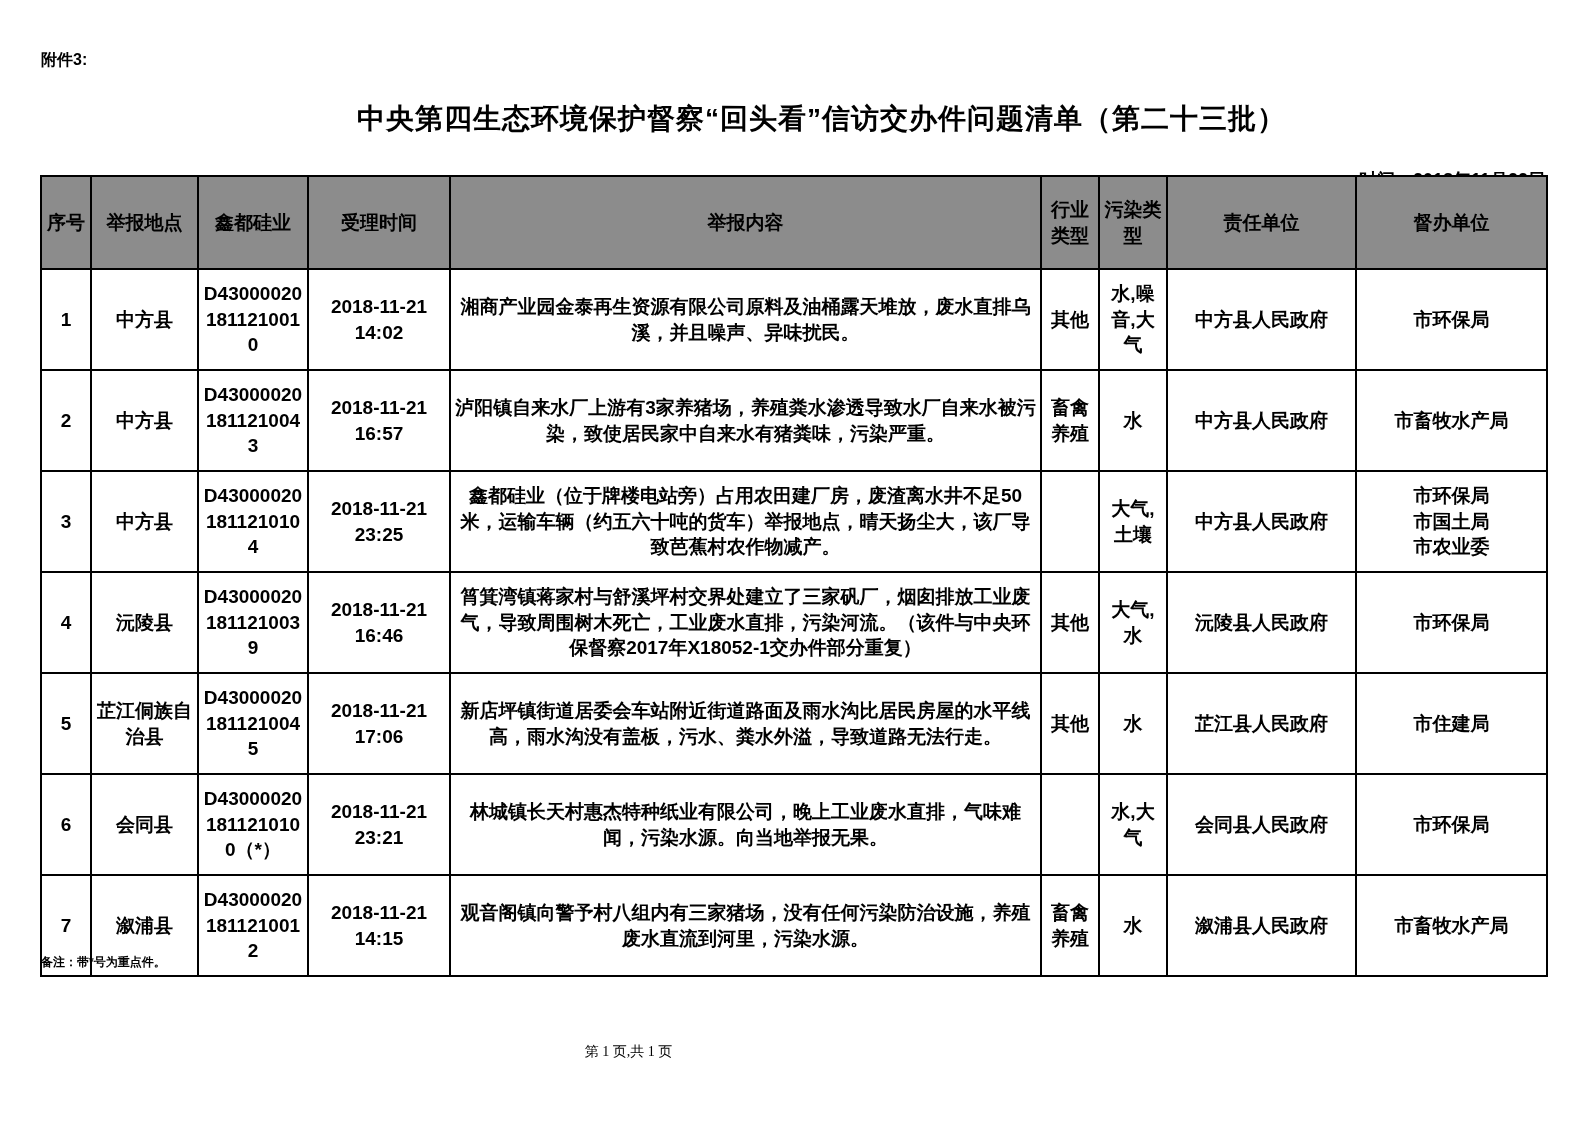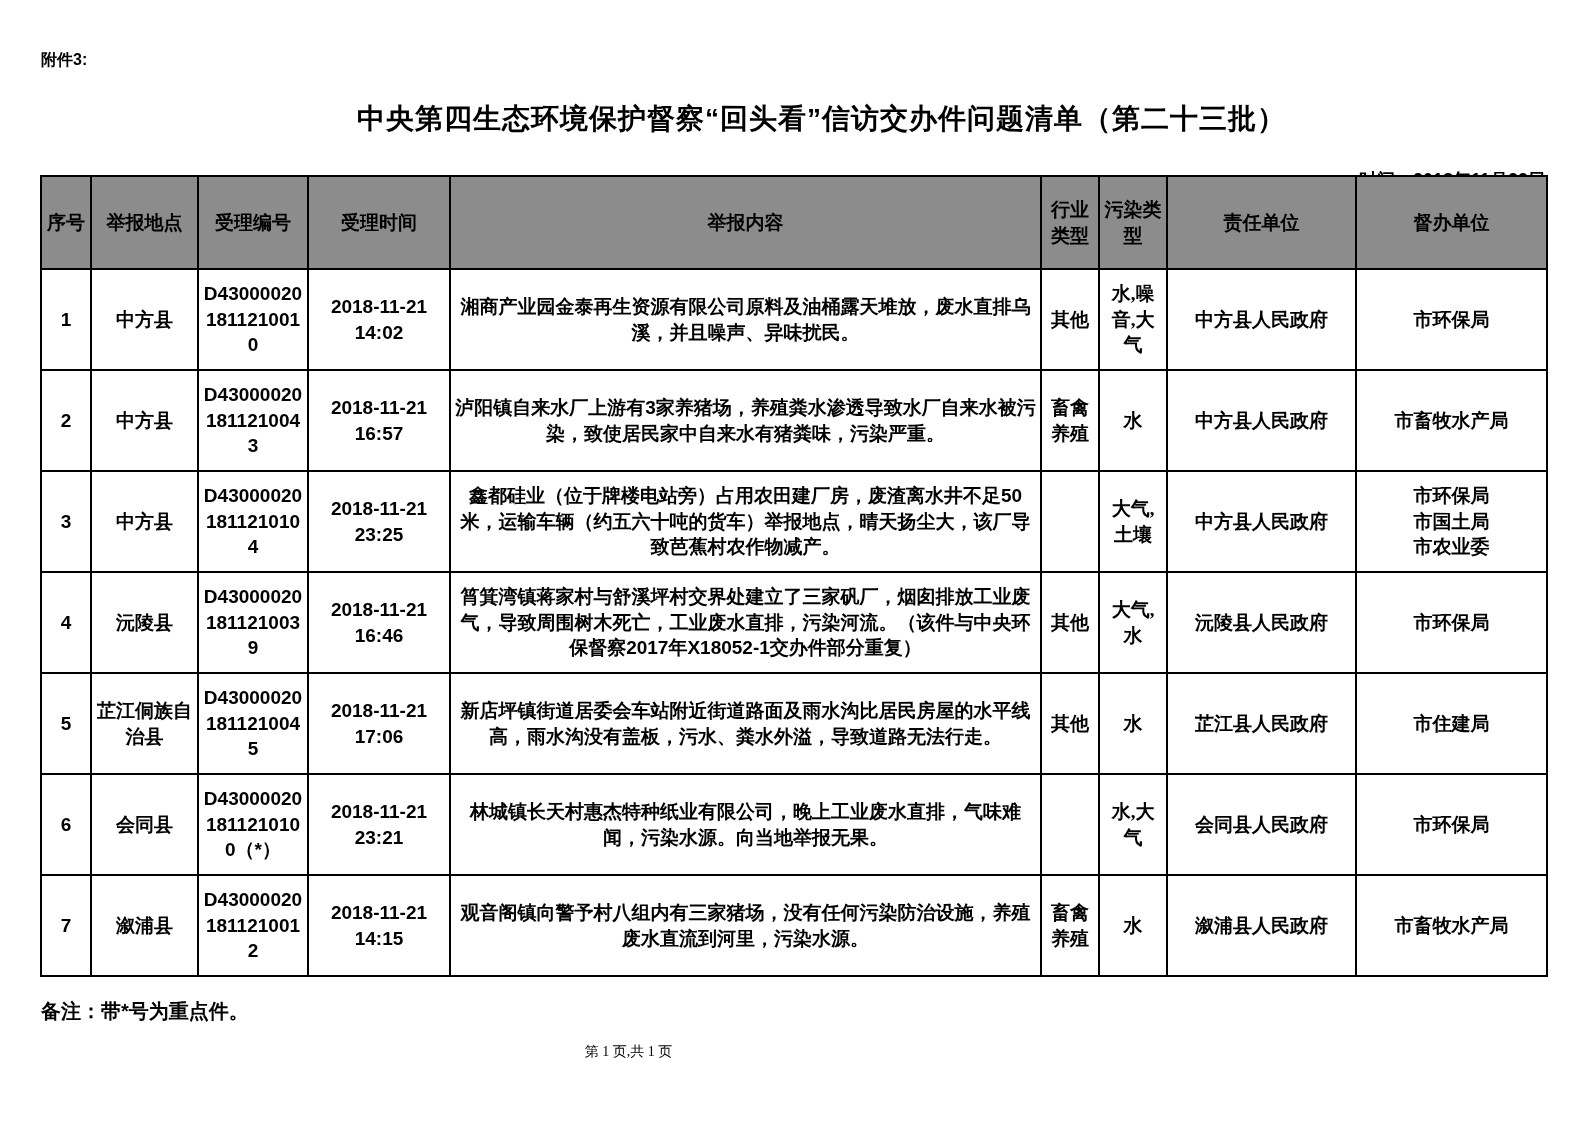--- a/index.html
+++ b/index.html
@@ -59,27 +59,27 @@
     overflow: hidden;
   }
   table.main th {
     background: #8c8c8c;
     height: 93px;
   }
   table.main td { height: 101px; background: #ffffff; }
   td.cell-content { text-align: left; padding: 2px 8px; }
   td.cell-caseid { word-break: break-all; line-height: 1.3; border-radius: 9px; }
   td.cell-pollution, th.col-industry-h, th.col-pollution-h { padding: 2px 2px; }
-  td.cell-pollution { word-break: break-all; font-family: Liberation Serif, serif; }
+  td.cell-pollution { word-break: break-all; }
   .preline { white-space: pre-line; }
   .note {
     position: absolute;
     left: 41px;
-    top: 998px;
-    font-size: 20px;
+    top: 954px;
+    font-size: 12px;
     font-weight: bold;
   }
   .footer {
     position: absolute;
     left: 0;
     top: 1043px;
     width: 1257px;
     text-align: center;
     font-size: 14px;
     font-family: "Liberation Serif", "DejaVu Serif", serif;
@@ -112,21 +112,21 @@
     <col class="c-content">
       <col class="c-industry">
       <col class="c-pollution">
     <col class="c-resp">
       <col class="c-sup">
   </colgroup>
   <thead>
     <tr>
       <th class="preline">序号</th>
       <th>举报地点</th>
-      <th>受理编号</th>
+      <th>鑫都硅业</th>
       <th>受理时间</th>
       <th>举报内容</th>
       <th class="col-industry-h">行业类型</th>
       <th class="col-pollution-h">污染类型</th>
       <th>责任单位</th>
       <th>督办单位</th>
     </tr>
   </thead>
   <tbody id="table-body">
       <tr>

